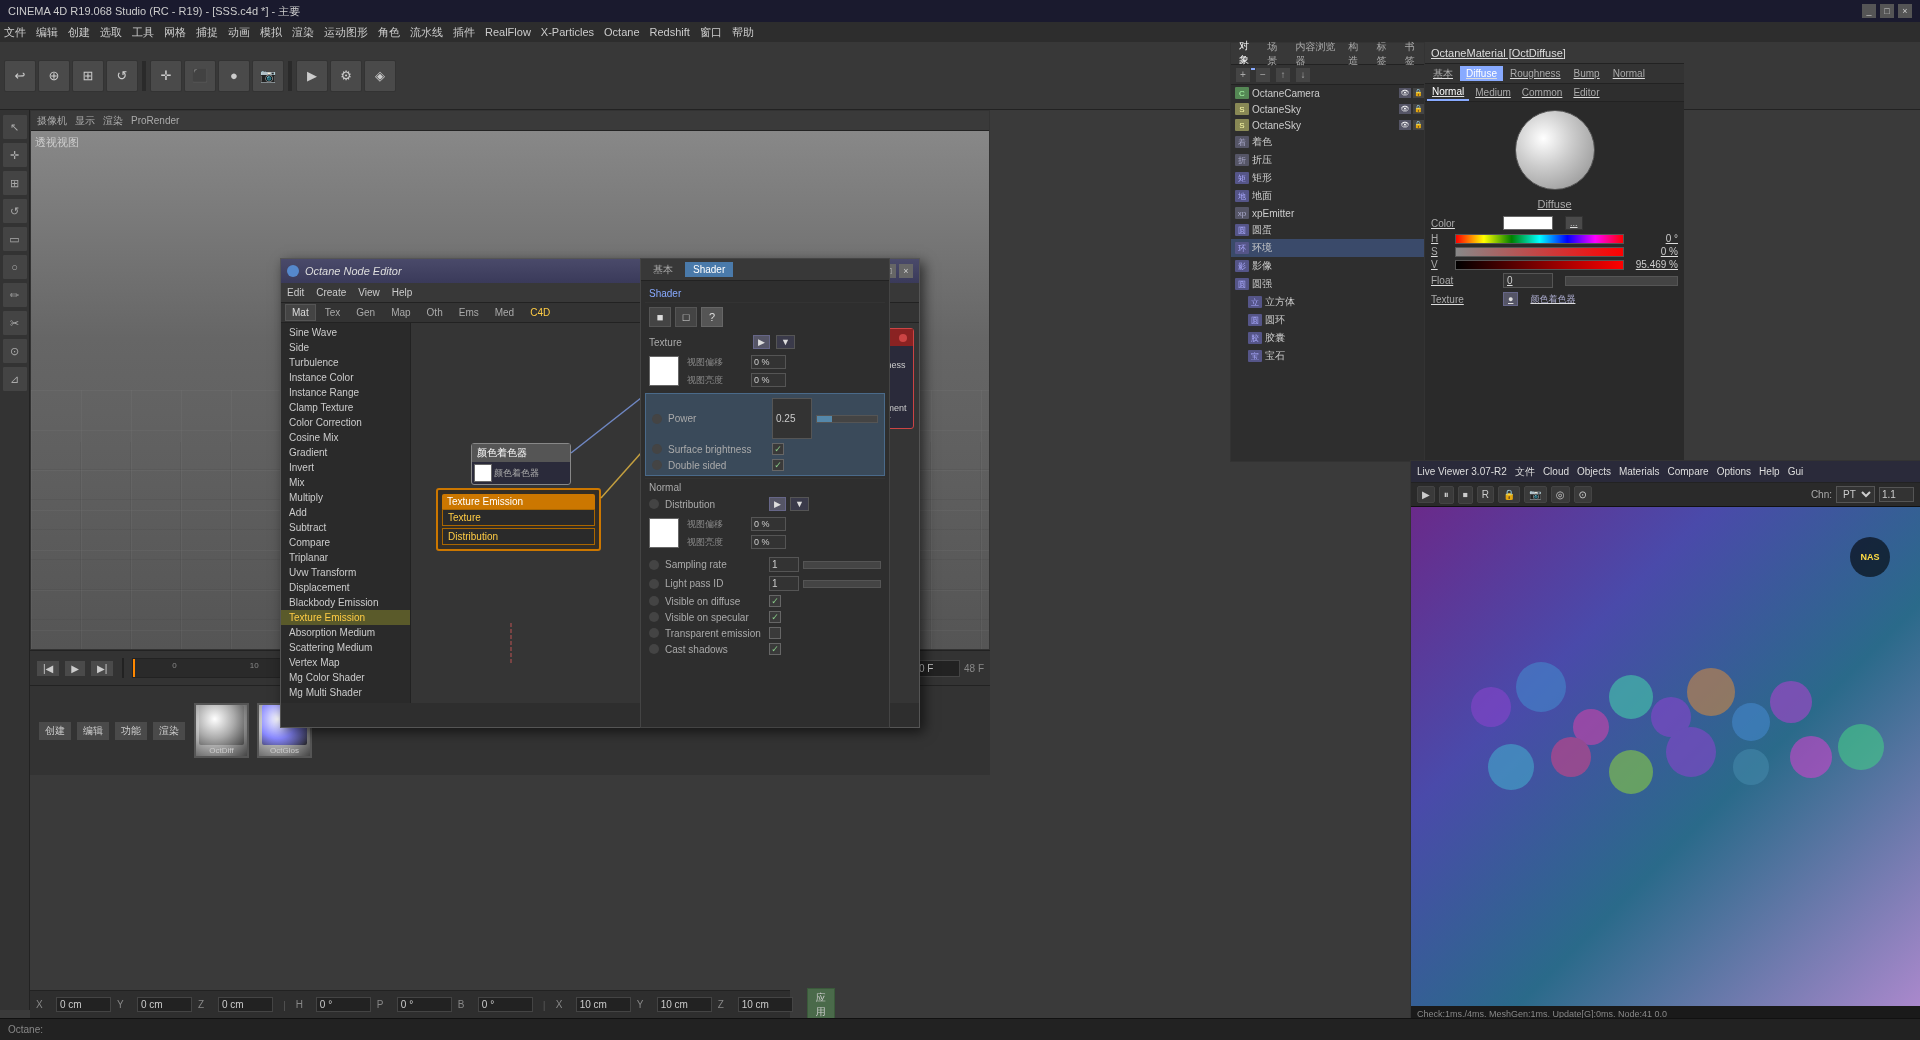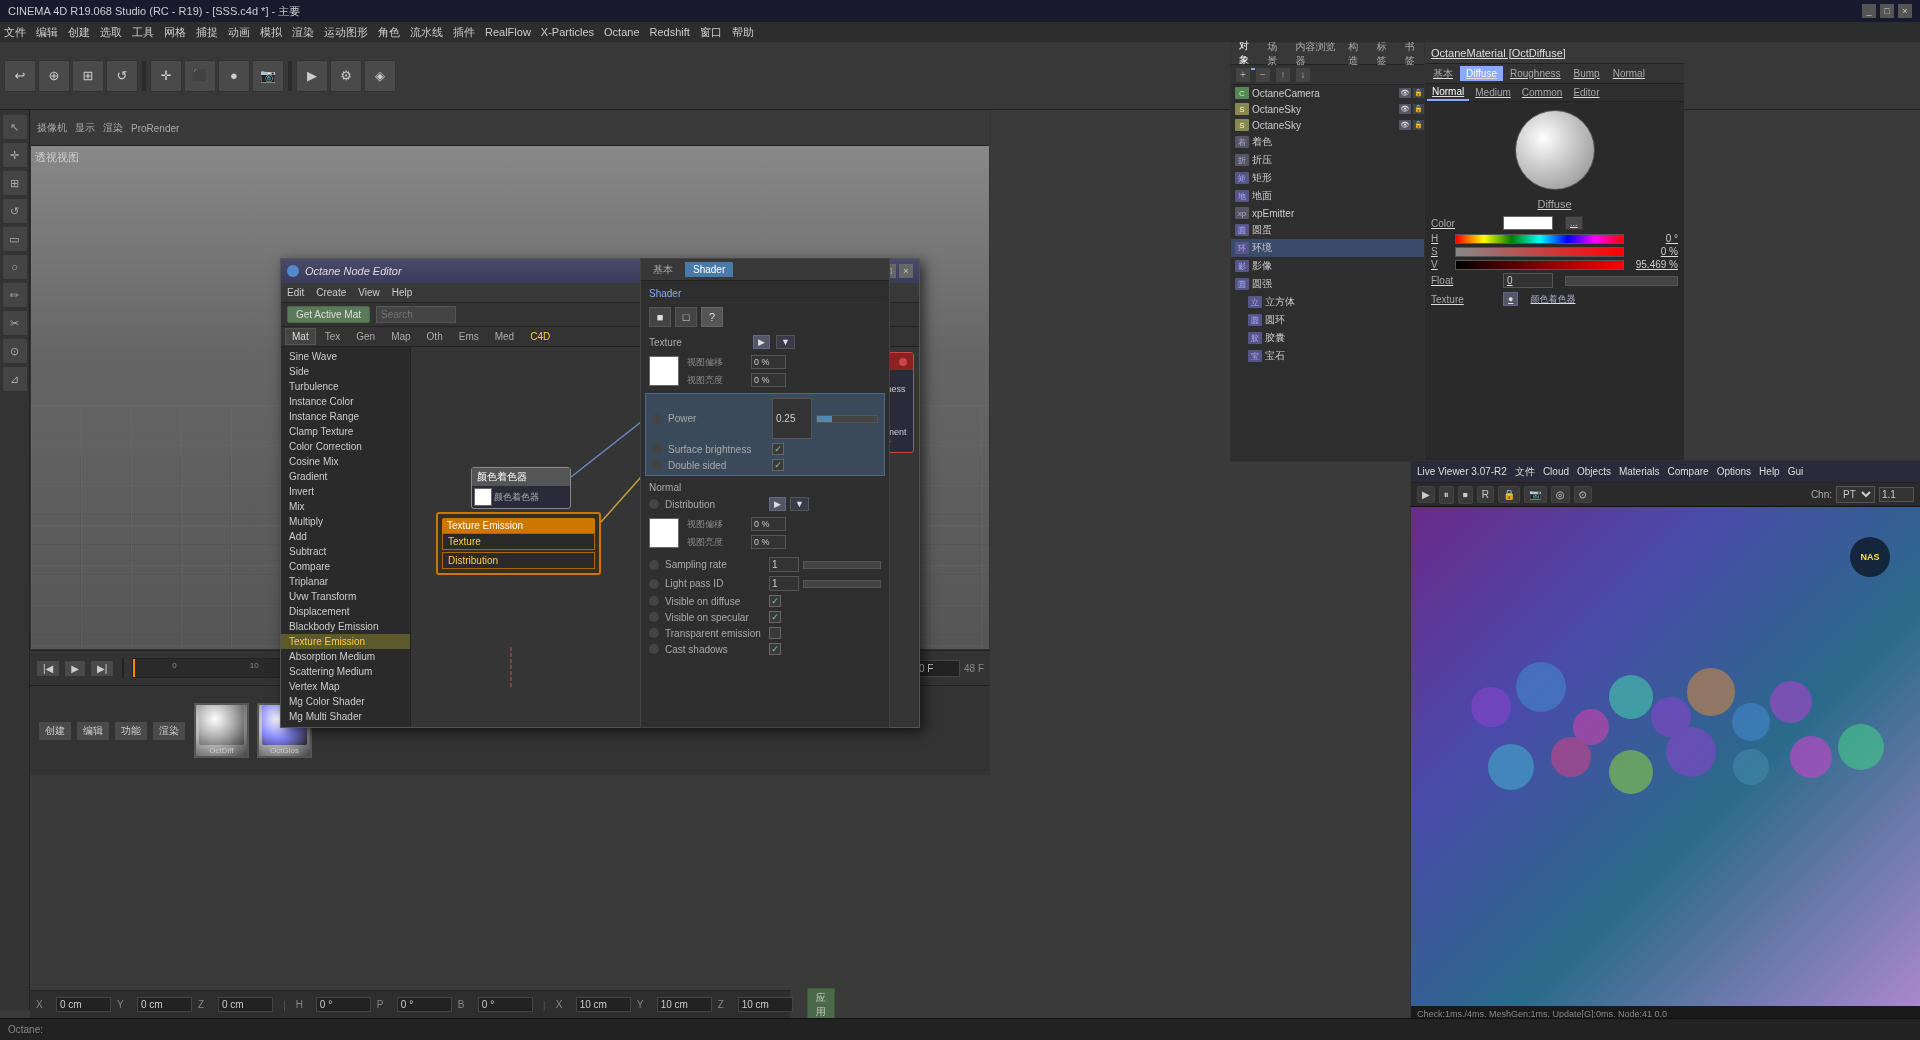--- a/index.html
+++ b/index.html
@@ -99,21 +99,21 @@
       position: absolute;
       top: 110px;
       left: 30px;
       width: 960px;
       height: 540px;
       background: #5a5a5a;
       border: 1px solid #333;
       overflow: hidden;
     }
     #viewport-header {
-      height: 35px;
+      height: 20px;
       background: #3a3a3a;
       display: flex;
       align-items: center;
       gap: 8px;
       padding: 0 6px;
       border-bottom: 1px solid #222;
     }
     #viewport-header span { color: #aaa; font-size: 10px; cursor: pointer; }
     #viewport-title { color: #ddd; font-size: 10px; }
     #viewport-canvas {
@@ -845,24 +845,20 @@
       <button class="btn">_</button>
       <button class="btn">□</button>
       <button class="btn">×</button>
     </div>
   </div>
   <div id="node-menubar">
     <span>Edit</span>
     <span>Create</span>
     <span>View</span>
     <span>Help</span>
-  </div>
-  <div id="node-toolbar">
-    <button id="get-active-mat-btn">Get Active Mat</button>
-    <input id="search-input" type="text" placeholder="Search" style="">
   </div>
   <div id="node-tabs">
     <span class="node-tab active">Mat</span>
     <span class="node-tab">Tex</span>
     <span class="node-tab">Gen</span>
     <span class="node-tab">Map</span>
     <span class="node-tab">Oth</span>
     <span class="node-tab">Ems</span>
     <span class="node-tab">Med</span>
     <span class="node-tab colored">C4D</span>

